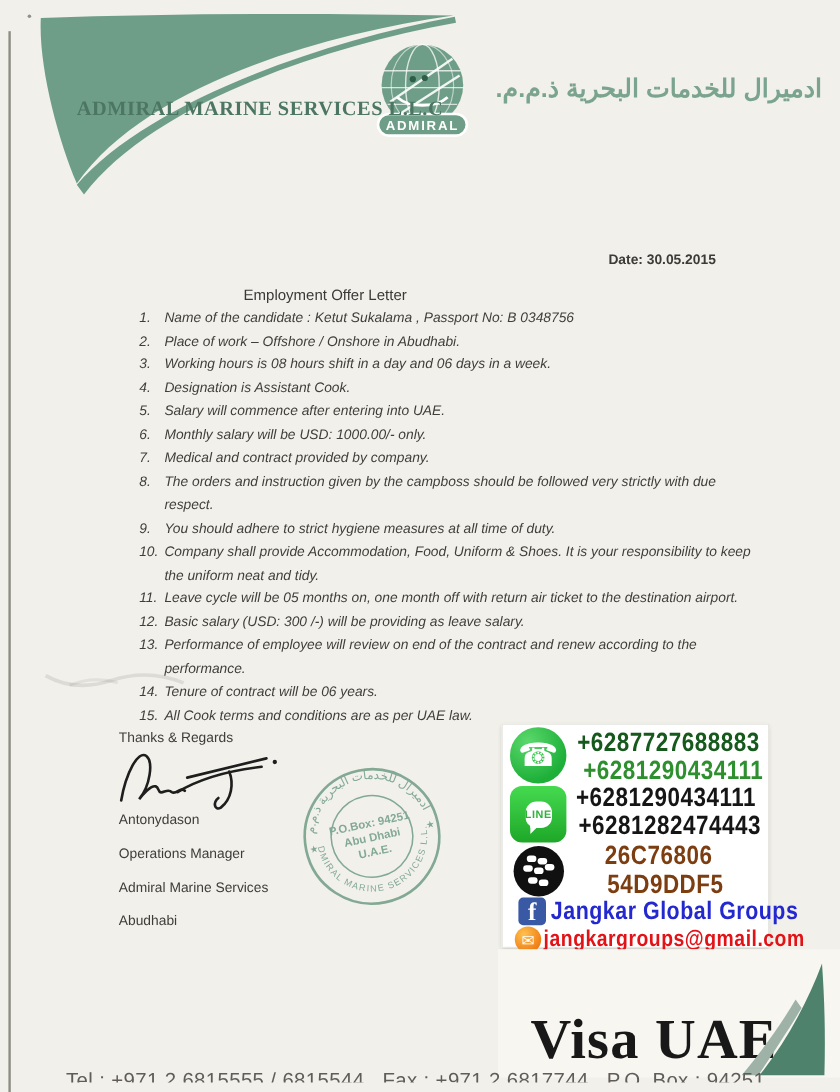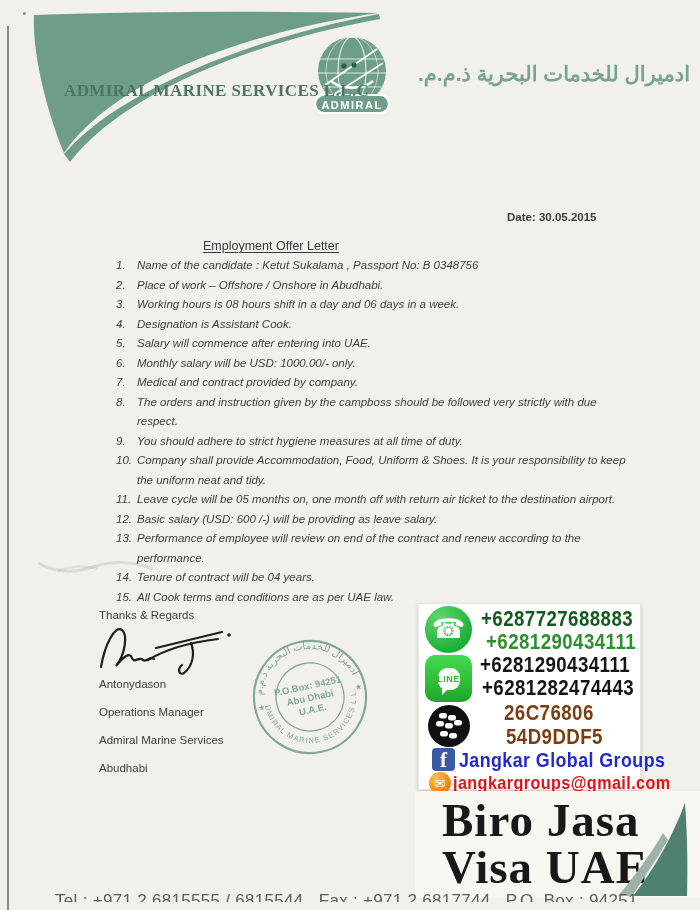--- a/index.html
+++ b/index.html
@@ -7,27 +7,27 @@
         font-family:"Liberation Sans",sans-serif;color:#3d3b38;}
   .abs{position:absolute;}
 
   
   .edge-line{left:7px;top:26px;width:2px;height:884px;background:rgba(62,58,50,.55);}
   .speck{left:23px;top:12px;width:3px;height:3px;border-radius:50%;background:rgba(0,0,0,.4);}
 
   
   .company-en{left:64px;top:81px;font-family:"Liberation Serif",serif;font-weight:bold;
               font-size:17px;letter-spacing:.4px;color:#4c7663;}
-  .company-ar{left:408px;top:62px;width:282px;text-align:right;direction:rtl;
+  .company-ar{left:408px;top:62px;width:282px;text-align:center;direction:rtl;
               font-size:21px;font-weight:bold;color:#7ba48f;}
   .logo{left:313px;top:33px;}
 
   
   .date-line{left:507px;top:211px;font-size:11.5px;color:#3d3b38;font-weight:bold;}
-  .title{left:203px;top:239px;font-size:12.5px;color:#3b3937;text-decoration:underline;
+  .title{left:203px;top:239px;font-size:12.5px;color:#3b3937;
          text-underline-offset:2px;}
   ol.terms{left:116px;top:256px;width:560px;position:absolute;list-style:none;
            counter-reset:term;margin:0;padding:0;font-size:11.5px;color:#403e3a;font-style:italic;}
   ol.terms li{counter-increment:term;white-space:pre;padding-left:21px;text-indent:-21px;
               line-height:19.5px;}
   ol.terms li::before{content:counter(term) ".";display:inline-block;width:21px;text-indent:0;}
 
   
   .sig-text{left:99px;font-size:11.5px;color:#3f3d3a;}
   .closing{top:609px;}
@@ -124,24 +124,24 @@
     <li>Designation is Assistant Cook.</li>
     <li>Salary will commence after entering into UAE.</li>
     <li>Monthly salary will be USD: 1000.00/- only.</li>
     <li>Medical and contract provided by company.</li>
     <li>The orders and instruction given by the campboss should be followed very strictly with due
 respect.</li>
     <li>You should adhere to strict hygiene measures at all time of duty.</li>
     <li>Company shall provide Accommodation, Food, Uniform &amp; Shoes. It is your responsibility to keep
 the uniform neat and tidy.</li>
     <li>Leave cycle will be 05 months on, one month off with return air ticket to the destination airport.</li>
-    <li>Basic salary (USD: 600 /-) will be providing as leave salary.</li>
+    <li>Basic salary (USD: 300 /-) will be providing as leave salary.</li>
     <li>Performance of employee will review on end of the contract and renew according to the
 performance.</li>
-    <li>Tenure of contract will be 04 years.</li>
+    <li>Tenure of contract will be 06 years.</li>
     <li>All Cook terms and conditions are as per UAE law.</li>
   </ol>
 
   <svg class="abs smudge" width="160" height="40" viewBox="0 0 160 40">
     <path d="M 10,28 q 25,14 55,4 t 60,2" fill="none" stroke="rgba(95,95,95,.18)" stroke-width="3"></path>
     <path d="M 30,36 q 20,-8 40,-2" fill="none" stroke="rgba(95,95,95,.14)" stroke-width="2.5"></path>
   </svg>
 
   <div class="abs sig-text closing">Thanks &amp; Regards</div>
 
@@ -210,21 +210,20 @@
     <div class="num n2" style="color: rgb(46, 143, 47);">+6281290434111</div>
     <div class="num n3" style="color: rgb(21, 21, 21);">+6281290434111</div>
     <div class="num n4" style="color: rgb(21, 21, 21);">+6281282474443</div>
     <div class="num n5" style="color: rgb(124, 62, 16);">26C76806</div>
     <div class="num n6" style="color: rgb(124, 62, 16);">54D9DDF5</div>
     <div class="num n7" style="color: rgb(36, 40, 207);">Jangkar Global Groups</div>
     <div class="num n8" style="color: rgb(226, 18, 23);">jangkargroups@gmail.com</div>
   </div>
 
   <div class="abs promo">
-    <div class="promo-line promo-l1">Biro Jasa</div>
     <div class="promo-line promo-l2">Visa UAE</div>
     <svg class="corner-swoosh" width="88" height="99" viewBox="0 0 88 99">
       <path d="M 73,4 C 62,34 44,68 21,97 L 75,97 C 76,62 75,32 73,4 Z" fill="#4f826c"></path>
       <path d="M 51,34 C 38,56 22,78 6,97 L 20,97 C 34,76 47,56 56,41 Z" fill="#9fb2a8"></path>
     </svg>
   </div>
 
   <div class="abs footer">Tel : +971 2 6815555 / 6815544   Fax : +971 2 6817744   P.O. Box : 94251</div>
 
 </div>

